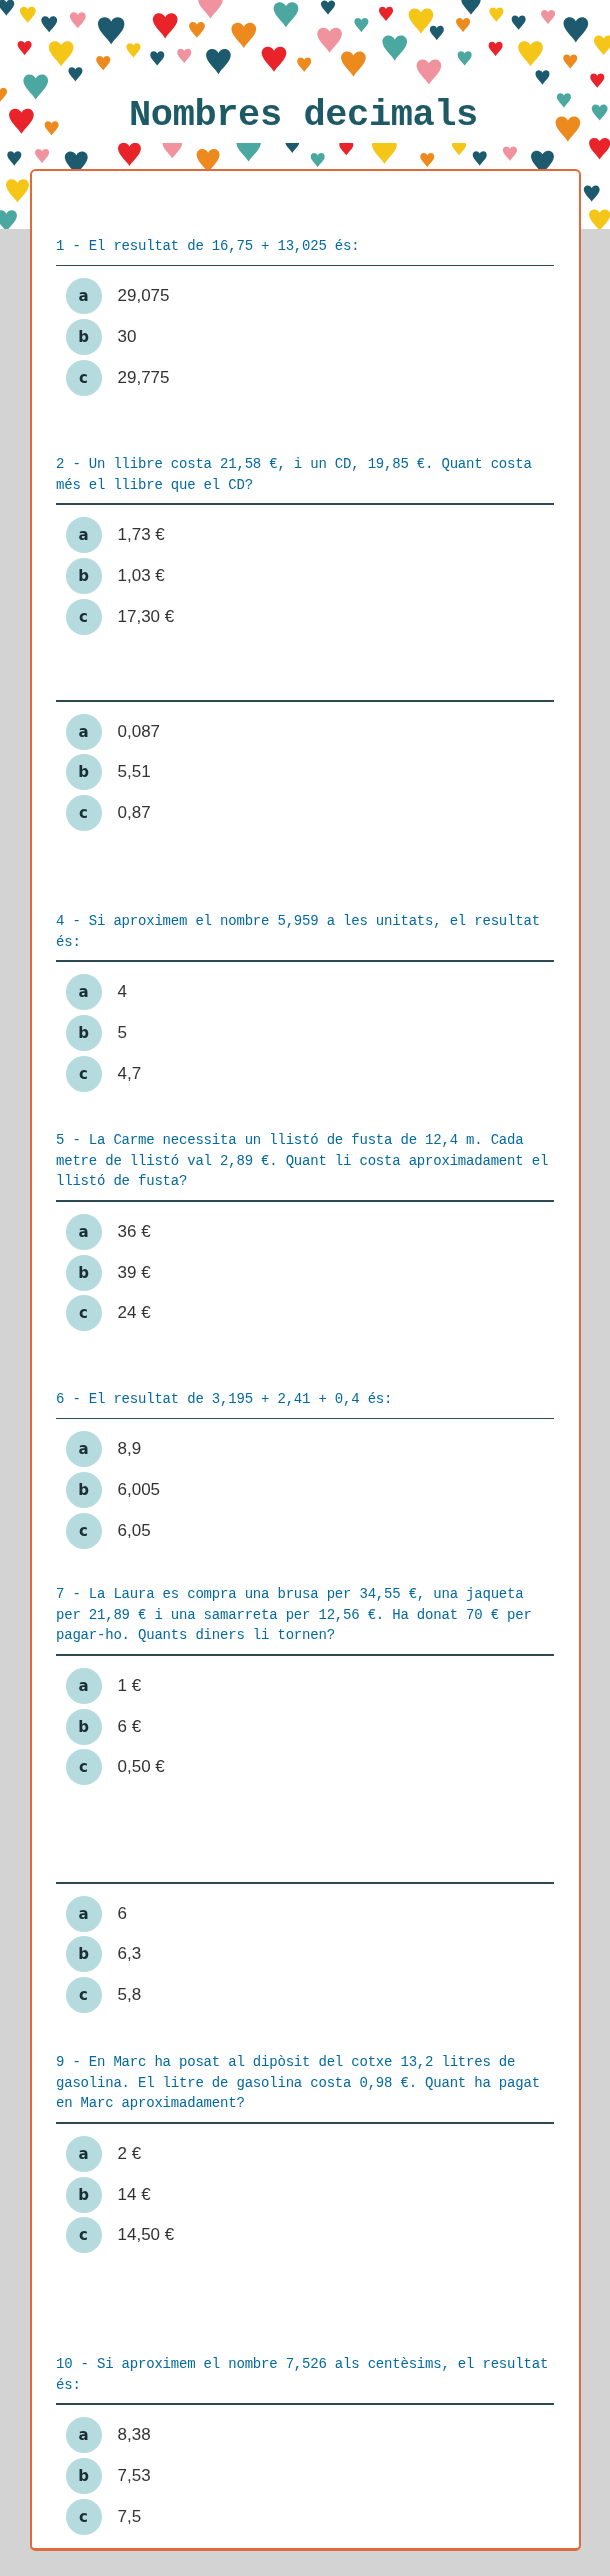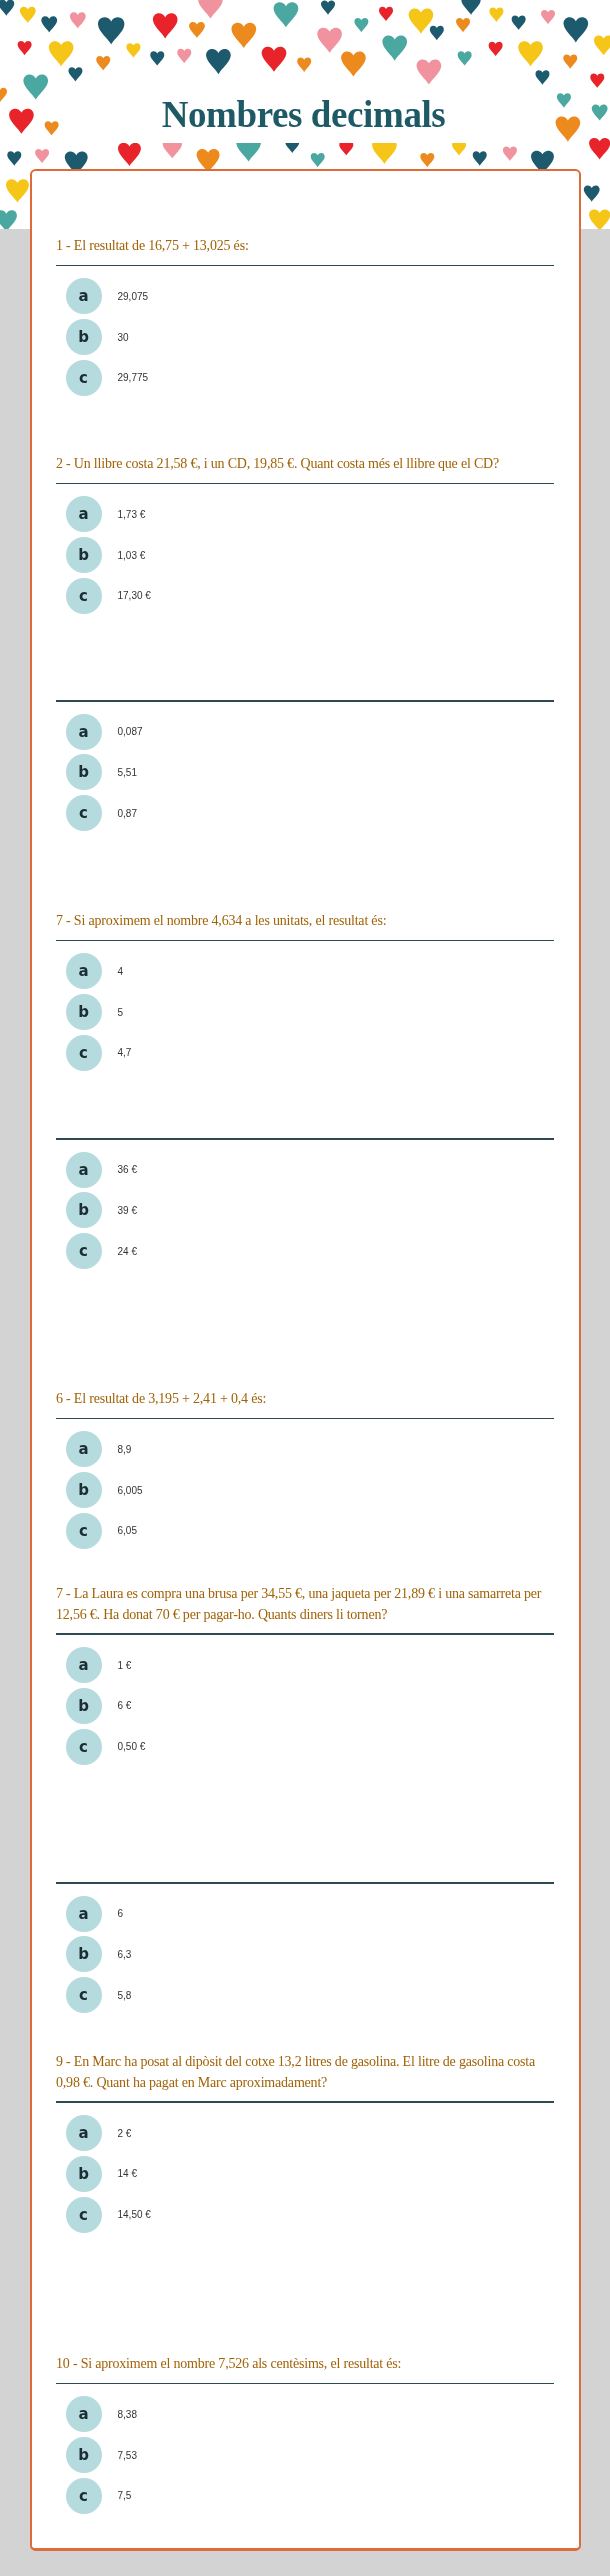--- a/index.html
+++ b/index.html
@@ -1,29 +1,29 @@
 <!DOCTYPE html>
 <html style="font-size:12.7px"><head>
 <meta charset="utf-8">
 <style>
   * { box-sizing: border-box; margin: 0; padding: 0; }
   html, body { width: 610px; background: #d3d3d3; }
   body { position: relative; height: 2576px; overflow: hidden; font-family: "Liberation Sans", sans-serif; }
   .banner { position: absolute; left: 0; top: 0; width: 610px; height: 229px; background: #ffffff; overflow: hidden; }
   .banner svg { position: absolute; left: 0; top: 0; }
   .title-box { position: absolute; left: 60px; top: 86px; width: 487px; height: 57px; background: #ffffff; display: flex; align-items: center; justify-content: center; }
-  .title { font-family: Liberation Serif, serif; font-size: 37px; font-weight: bold; color: #1e5a66; letter-spacing: -0.4px; }
+  .title { font-family: Liberation Mono, monospace; font-size: 37px; font-weight: bold; color: #1e5a66; letter-spacing: -0.4px; }
   .card { position: absolute; left: 30px; top: 169px; width: 551px; height: 2382px; background: #ffffff; border: 2.4px solid #e06a3a; border-bottom-width: 3.2px; border-radius: 5.6px; }
   .question { position: absolute; left: 24px; width: 498px; }
-  .q-text { font-family: Liberation Serif, serif; font-size: 14px; line-height: 20.7px; color: #a16207; letter-spacing: -0.2px; padding-right: 3.2px; }
+  .q-text { font-family: Liberation Mono, monospace; font-size: 14px; line-height: 20.7px; color: #0369a1; letter-spacing: -0.2px; padding-right: 3.2px; }
   .q-rule { height: 1.6px; background: #2d4a52; margin-top: 8px; width: 498px; }
   .options { margin-top: 12px; }
   .option { display: flex; align-items: center; height: 36px; margin-bottom: 4.8px; cursor: pointer; }
   .bubble { width: 36px; height: 36px; border-radius: 50%; background: #b5dbde; margin-left: 9.5px; display: flex; align-items: center; justify-content: center; font-family: "DejaVu Sans", sans-serif; font-size: 15px; color: #1a2e33; font-weight: bold; }
-  .opt-text { margin-left: 16px; font-family: "Liberation Sans", sans-serif; font-size: 10px; color: #333333; }
+  .opt-text { margin-left: 16px; font-family: "Liberation Sans", sans-serif; font-size: 17px; color: #333333; }
 </style>
 </head>
 <body>
 
 <div class="banner">
   <svg width="610" height="229" viewBox="0 0 768 288">
     <defs>
       <path id="h" d="M0,-6 C-3,-12 -12,-10 -11,-3 C-10,3 -3,8 0,13 C3,8 10,3 11,-3 C12,-10 3,-12 0,-6 Z"></path>
     </defs>
     <g>
@@ -162,39 +162,40 @@
           <span class="opt-text">5,51</span>
         </div>
       <div class="option">
           <span class="bubble">c</span>
           <span class="opt-text">0,87</span>
         </div>
     </div>
   </div>
 
   <div class="question" style="top:740px">
-    <div class="q-text">7 - Si aproximem el nombre 4,634 a les unitats, el resultat és:</div>
+    <div class="q-text">4 - Si aproximem el nombre 5,959 a les unitats, el resultat és:</div>
     <div class="q-rule"></div>
     <div class="options">
       <div class="option">
           <span class="bubble">a</span>
           <span class="opt-text">4</span>
         </div>
       <div class="option">
           <span class="bubble">b</span>
           <span class="opt-text">5</span>
         </div>
       <div class="option">
           <span class="bubble">c</span>
           <span class="opt-text">4,7</span>
         </div>
     </div>
   </div>
 
   <div class="question" style="top:959px">
+    <div class="q-text">5 - La Carme necessita un llistó de fusta de 12,4 m. Cada metre de llistó val 2,89 €. Quant li  costa aproximadament el llistó de fusta?</div>
     <div class="q-rule"></div>
     <div class="options">
       <div class="option">
           <span class="bubble">a</span>
           <span class="opt-text">36 €</span>
         </div>
       <div class="option">
           <span class="bubble">b</span>
           <span class="opt-text">39 €</span>
         </div>

